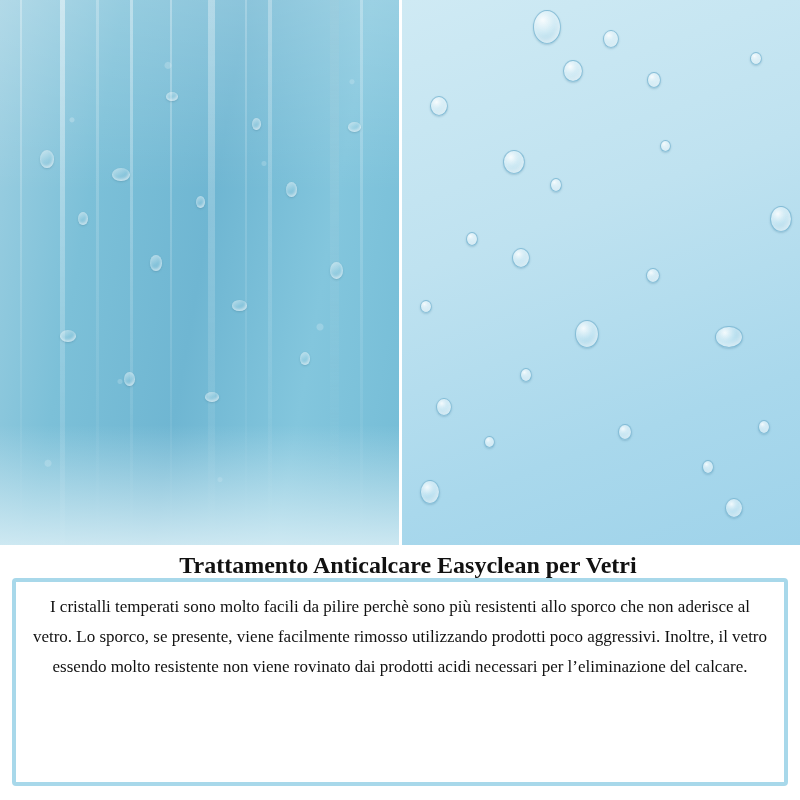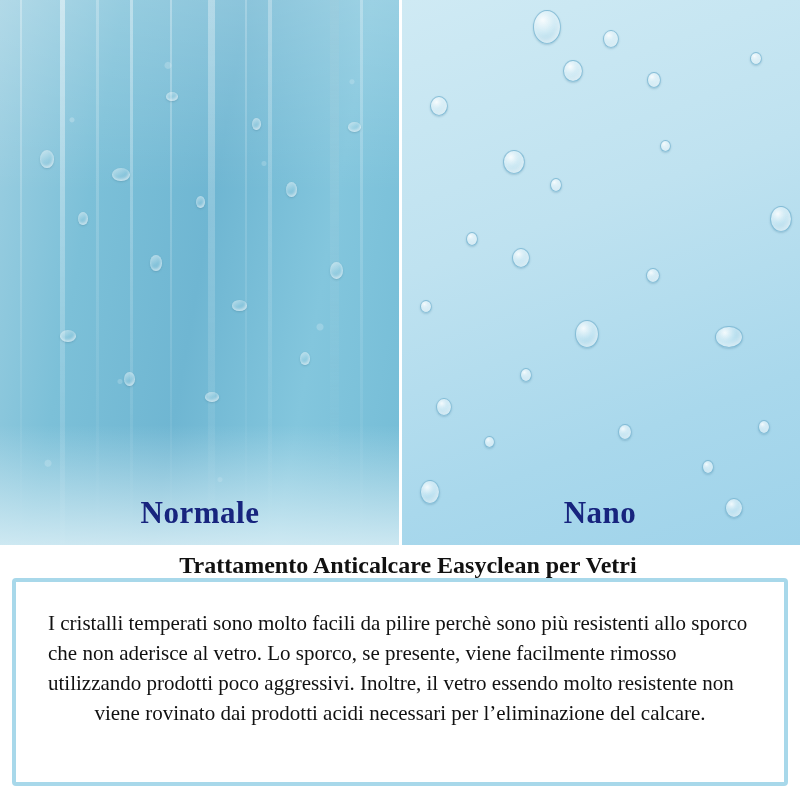--- a/index.html
+++ b/index.html
@@ -148,24 +148,24 @@
     top: 578px;
     width: 776px;
     height: 208px;
     box-sizing: border-box;
     border: 4px solid #a8d8ea;
     border-radius: 4px;
     background: #ffffff;
     padding: 10px 16px 6px 16px;
   }
   .text-box p {
-    margin: 16px;
-    text-align: left;
-    font-family: "Liberation Serif", serif;
-    font-size: 21px;
+    margin: 0;
+    text-align: center;
+    font-family: "Liberation Serif", serif;
+    font-size: 17px;
     line-height: 30px;
     color: #111111;
   }
   .para-block {
     text-align: justify;
     text-align-last: center;
   }
 </style>
 </head>
 <body>
@@ -189,21 +189,20 @@
       <div class="droplet-left" style="left:330px; top:262px; width:13px; height:17px;"></div>
       <div class="droplet-left" style="left:60px;  top:330px; width:16px; height:12px;"></div>
       <div class="droplet-left" style="left:124px; top:372px; width:11px; height:14px;"></div>
       <div class="droplet-left" style="left:205px; top:392px; width:14px; height:10px;"></div>
       <div class="droplet-left" style="left:300px; top:352px; width:10px; height:13px;"></div>
       <div class="droplet-left" style="left:166px; top:92px;  width:12px; height:9px;"></div>
       <div class="droplet-left" style="left:252px; top:118px; width:9px;  height:12px;"></div>
       <div class="droplet-left" style="left:348px; top:122px; width:13px; height:10px;"></div>
 
       <div class="haze-bottom"></div>
-      <div class="pane-label">Normale</div>
     </div>
 
     <div class="pane pane-nano">
       <div class="bead" style="left:133px; top:10px;  width:26px; height:32px;"></div>
       <div class="bead" style="left:203px; top:30px;  width:14px; height:16px;"></div>
       <div class="bead" style="left:163px; top:60px;  width:18px; height:20px;"></div>
       <div class="bead" style="left:247px; top:72px;  width:12px; height:14px;"></div>
       <div class="bead" style="left:350px; top:52px;  width:10px; height:11px;"></div>
       <div class="bead" style="left:30px;  top:96px;  width:16px; height:18px;"></div>
       <div class="bead" style="left:103px; top:150px; width:20px; height:22px;"></div>
@@ -217,21 +216,20 @@
       <div class="bead" style="left:175px; top:320px; width:22px; height:26px;"></div>
       <div class="bead" style="left:315px; top:326px; width:26px; height:20px;"></div>
       <div class="bead" style="left:120px; top:368px; width:10px; height:12px;"></div>
       <div class="bead" style="left:36px;  top:398px; width:14px; height:16px;"></div>
       <div class="bead" style="left:218px; top:424px; width:12px; height:14px;"></div>
       <div class="bead" style="left:302px; top:460px; width:10px; height:12px;"></div>
       <div class="bead" style="left:20px;  top:480px; width:18px; height:22px;"></div>
       <div class="bead" style="left:325px; top:498px; width:16px; height:18px;"></div>
       <div class="bead" style="left:358px; top:420px; width:10px; height:12px;"></div>
       <div class="bead" style="left:84px;  top:436px; width:9px;  height:10px;"></div>
-      <div class="pane-label">Nano</div>
     </div>
 
     <div class="divider"></div>
   </div>
 
   <div class="heading">Trattamento Anticalcare Easyclean per Vetri</div>
 
   <div class="text-box">
     <p class="para-block">I cristalli temperati sono molto facili da pilire perchè sono più resistenti allo sporco che non aderisce al vetro. Lo sporco, se presente, viene facilmente rimosso utilizzando prodotti poco aggressivi. Inoltre, il vetro essendo molto resistente non viene rovinato dai prodotti acidi necessari per l’eliminazione del calcare.</p>
   </div>

